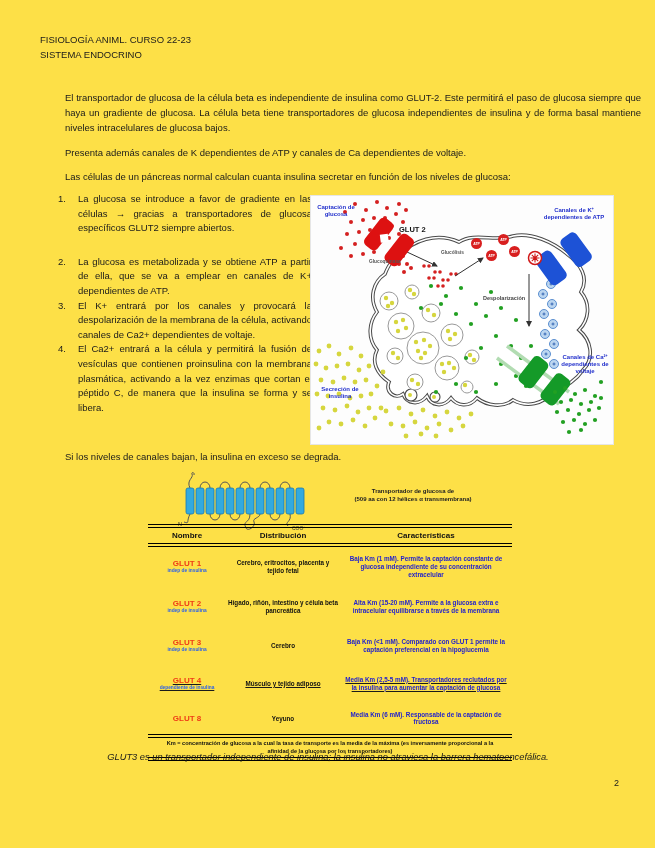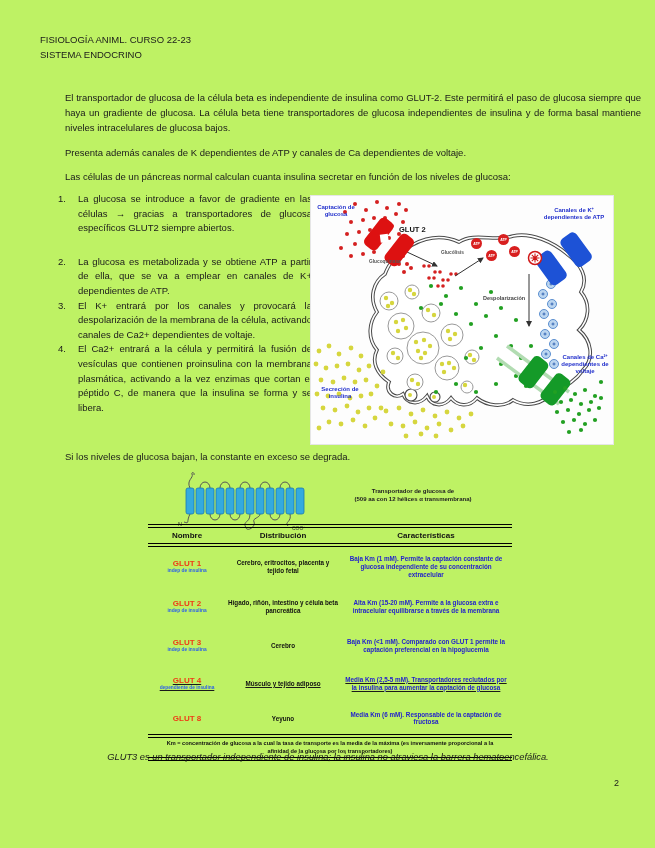--- a/index.html
+++ b/index.html
@@ -1,16 +1,16 @@
 <!DOCTYPE html>
 <html><head>
 <meta charset="utf-8">
 <style>
   html,body{margin:0;padding:0;background:#ffffff;}
-  .page{position:relative;width:655px;height:848px;background:#bef264;
+  .page{position:relative;width:655px;height:848px;background:#fde047;
         font-family:"Liberation Sans",sans-serif;color:#1a1a1a;overflow:hidden;}
   .abs{position:absolute;}
   .hdr{left:40px;top:32px;font-size:9.5px;line-height:15px;}
   .para{left:40px;width:576px;font-size:9.5px;line-height:15px;text-align:justify;margin-left:25px;}
   .p1{top:90px;} .p2{top:145px;} .p3{top:169px;} .p4{top:449px;}
   .list{left:58px;top:192px;width:256px;font-size:9.5px;line-height:14.6px;}
   .li{display:flex;margin:0 0 0 0;}
   .li.gap{margin-bottom:19px;}
   .li .num{width:14px;flex:none;margin-right:6px;}
   .li .txt{width:234px;text-align:justify;}
@@ -370,21 +370,21 @@
     <div class="depol" style="left:172px;top:99px;">Despolarización</div>
     <div class="dlabel" style="left:250px;top:158px;width:48px;">Canales de Ca²⁺ dependientes de voltaje</div>
     <div class="dlabel" style="left:6px;top:190px;width:46px;">Secreción de insulina</div>
 
     <div class="atp-chip" style="left:160px;top:42px;">ATP</div>
     <div class="atp-chip" style="left:175px;top:54px;">ATP</div>
     <div class="atp-chip" style="left:187px;top:38px;">ATP</div>
     <div class="atp-chip" style="left:198px;top:50px;">ATP</div>
   </div>
 
-  <div class="abs para p4">Si los niveles de glucosa bajan, la constante en exceso se degrada.</div>
+  <div class="abs para p4">Si los niveles de canales bajan, la insulina en exceso se degrada.</div>
 
   <div class="abs" style="left:176px;top:472px;width:145px;height:60px;">
     <svg width="145" height="60" viewBox="0 0 145 60">
 
       <g stroke="#555" stroke-width="1" fill="none">
         <path d="M24,16 A5,6 0 0 1 34,16 M44,16 A5,6 0 0 1 54,16 M64,16 A5,6 0 0 1 74,16 M84,16 A5,6 0 0 1 94,16 M104,16 A5,6 0 0 1 114,16"></path>
         <path d="M34,42 A5,6 0 0 0 44,42 M54,42 A5,6 0 0 0 64,42 M94,42 A5,6 0 0 0 104,42"></path>
         <path d="M14,16 C10,8 18,6 16,2 M16,2 C15,0 19,0 18,3"></path>
         <path d="M14,42 C10,50 14,52 8,50"></path>
         <path d="M74,42 C74,52 66,48 70,56 C72,60 80,54 78,50 C76,46 84,46 84,42"></path>

